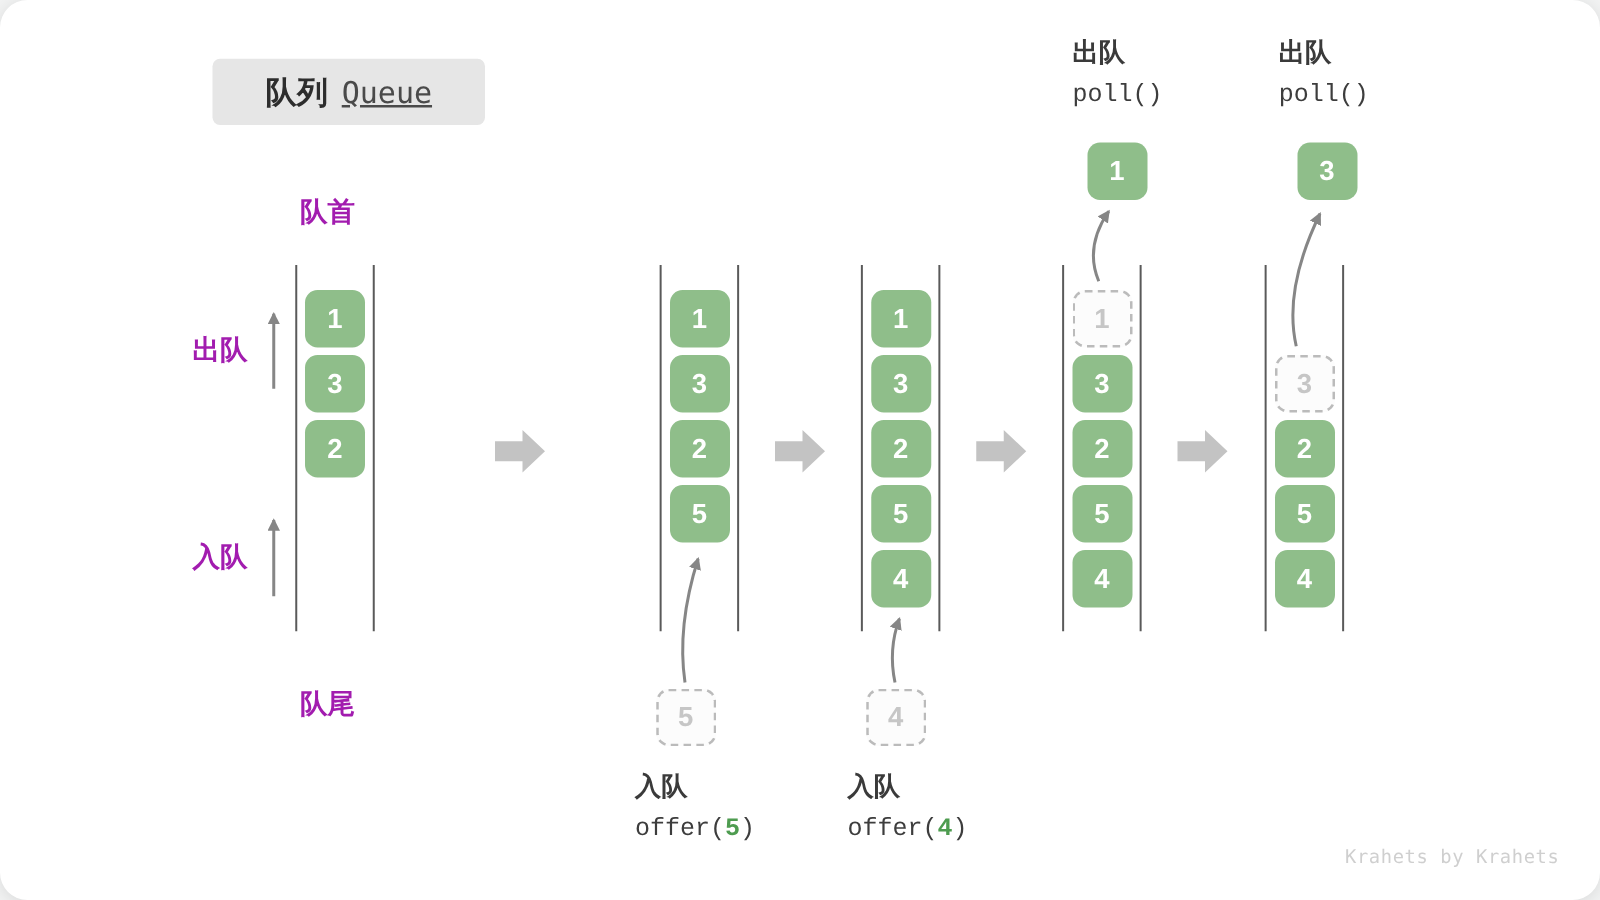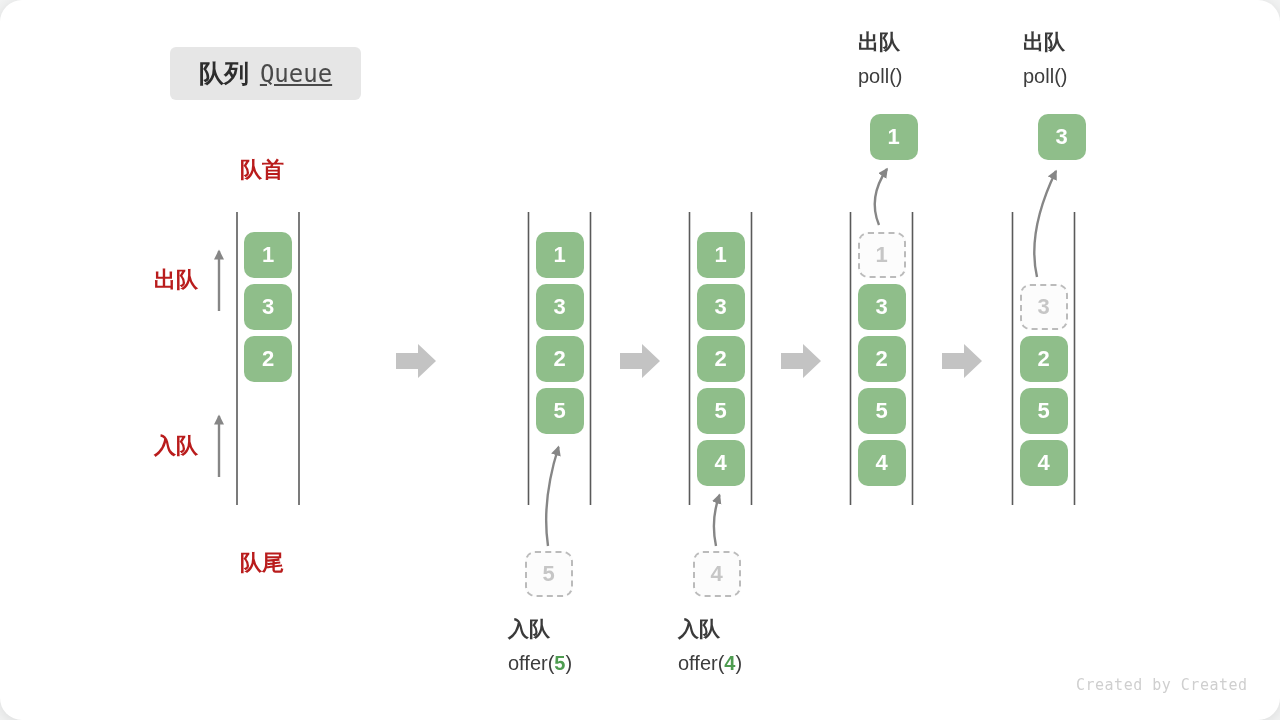--- a/index.html
+++ b/index.html
@@ -3,37 +3,37 @@
 <meta charset="utf-8">
 <style>
   html,body { margin:0; padding:0; background:#f2f3f3; }
   .card {
     position:relative; width:1280px; height:720px; background:#ffffff;
     border-radius:22px; box-shadow:0 2px 14px rgba(0,0,0,.10);
     overflow:hidden; font-family:"Liberation Sans", sans-serif;
   }
   #overlay { position:absolute; left:0; top:0; width:1280px; height:720px; }
   .title-box {
-    position:absolute; left:170px; top:47px; width:191px; height:53px;
+    position:absolute; left:170px; top:47px; width:218px; height:53px;
     background:var(--title-bg); border-radius:6px;
     display:flex; align-items:center; justify-content:center; gap:11px;
   }
   .title-zh { font-size:25px; font-weight:700; color:#2d2d2d; }
   .title-en { font-family:"DejaVu Sans Mono", monospace; font-size:24px; color:var(--title-en);text-decoration:underline; }
-  .zh-label { position:absolute; font-size:22px; font-weight:700; color:#b91c1c; white-space:nowrap; }
+  .zh-label { position:absolute; font-size:22px; font-weight:700; color:#a21caf; white-space:nowrap; }
   .box {
     position:absolute; width:48px; height:46px; border-radius:10px; box-sizing:border-box;
     display:flex; align-items:center; justify-content:center;
     font-size:22px; font-weight:700;
   }
   .box.solid { background:var(--green); color:#ffffff; }
   .box.ghost { background:#fcfcfc; border:2px dashed var(--ghost-border); color:var(--ghost-text); }
   .caption { position:absolute; white-space:nowrap; }
   .caption .zh-line { font-size:21px; font-weight:600; color:#3a3a3a; margin-bottom:9px; }
-  .code-line { font-family:Liberation Sans, sans-serif; font-size:20px; color:#3d3d3d; }
+  .code-line { font-family:Liberation Mono, monospace; font-size:20px; color:#3d3d3d; }
   .code-line .arg { color:var(--arg-green); font-weight:700; }
   .watermark {
     position:absolute; left:1076px; top:676px;
     font-family:"DejaVu Sans Mono", monospace; font-size:15px;
     color:var(--watermark); letter-spacing:.5px;
   }
 </style>
 </head>
 <body>
 
@@ -113,14 +113,14 @@
       <div class="box solid" style="left: 1019.5px; top: 336px;">2</div>
       <div class="box solid" style="left: 1019.5px; top: 388px;">5</div>
       <div class="box solid" style="left: 1019.5px; top: 440px;">4</div>
       <div class="box solid" style="left: 1037.5px; top: 114px;">3</div>
       <div class="caption" style="left: 1023px; top: 28px;">
         <div class="zh-line">出队</div>
         <div class="code-line">poll()</div>
       </div>
     </div>
 
-  <div class="watermark">Created by Created</div>
+  <div class="watermark">Krahets by Krahets</div>
 </div>
 
 </body></html>

